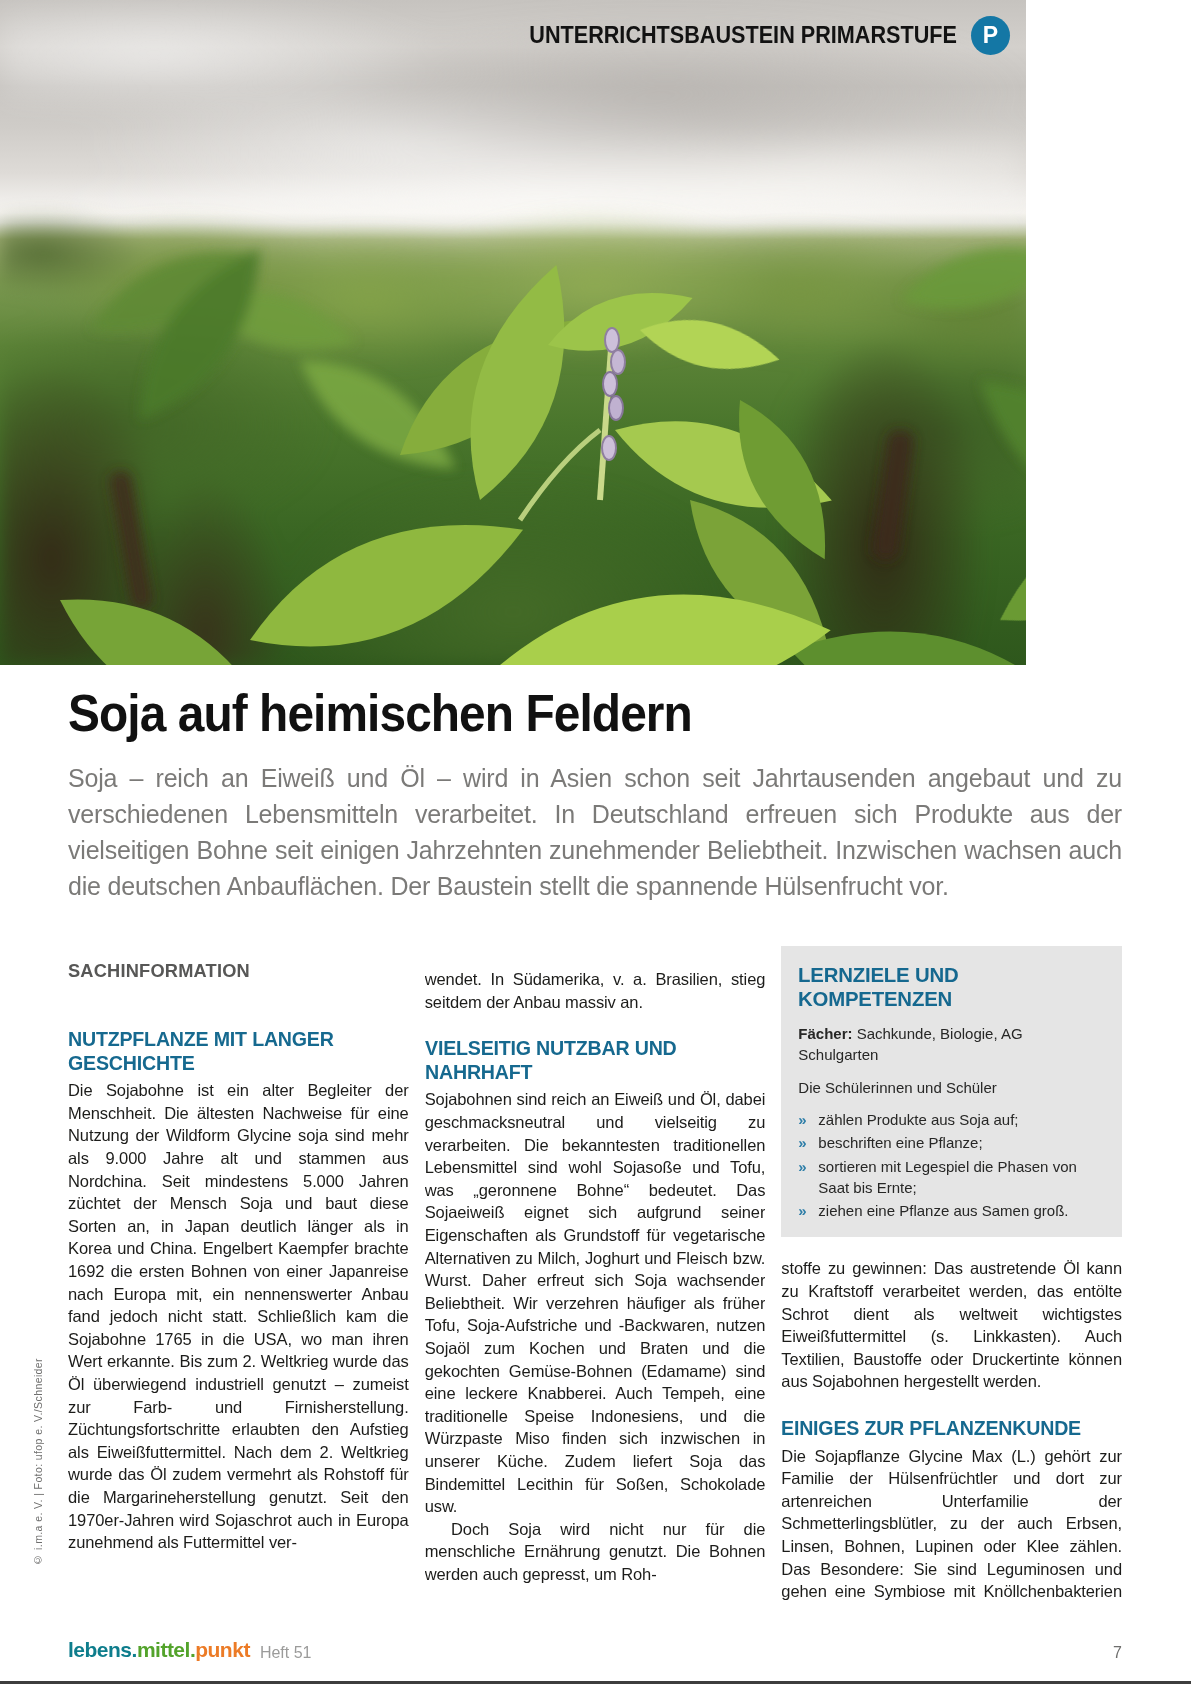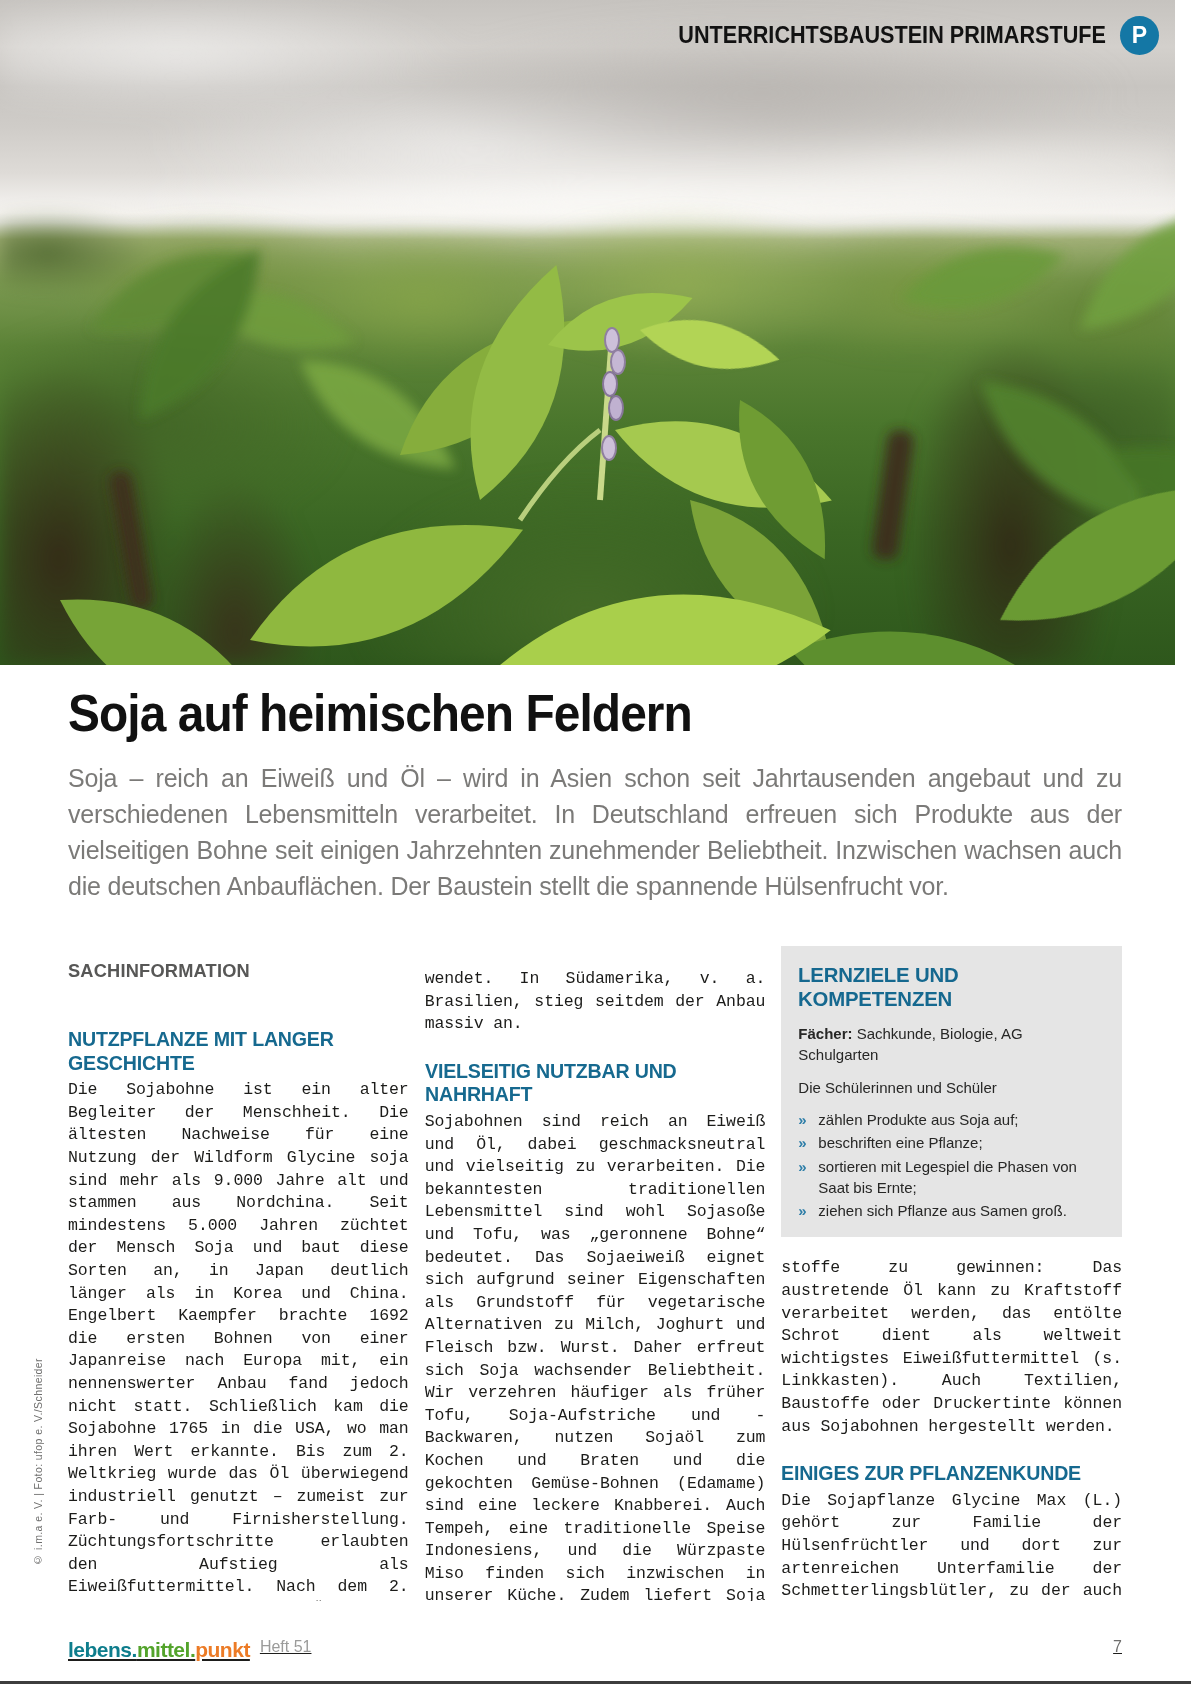--- a/index.html
+++ b/index.html
@@ -2,21 +2,21 @@
 <html lang="de"><head>
 <meta charset="utf-8">
 <style>
   html,body{margin:0;padding:0;background:#e9e9e9;}
   .page{
     position:relative;width:1191px;height:1684px;margin:0 auto;
     background:#ffffff;overflow:hidden;
     font-family:"Liberation Sans",sans-serif;color:#1d1d1b;
   }
   
-  .hero{position:absolute;top:0;left:0;width:1175px;height:665px;overflow:hidden;}
+  .hero{position:absolute;top:0;left:0;width:1026px;height:665px;overflow:hidden;}
   .sky{position:absolute;inset:0;
     background:linear-gradient(180deg,#c6c3bf 0%,#d3d0cc 7%,#c8c5c1 13%,#cfccc8 19%,#dedbd7 26%,#efedea 30%,#f4f2ee 32%,#e3e3da 33.5%,#9fae74 36%,#7d9a52 42%,#5d8438 52%,#4a762c 64%,#3a6623 80%,#2e571c 100%);}
   .clouds{position:absolute;inset:0;filter:blur(14px);
     background-image:
       radial-gradient(ellipse 420px 90px at 15% 8%, rgba(255,255,255,.55), transparent 70%),
       radial-gradient(ellipse 520px 110px at 65% 14%, rgba(176,172,168,.6), transparent 70%),
       radial-gradient(ellipse 480px 100px at 40% 22%, rgba(255,255,255,.5), transparent 70%),
       radial-gradient(ellipse 600px 80px at 80% 27%, rgba(250,249,246,.65), transparent 70%),
       radial-gradient(ellipse 700px 60px at 50% 31%, rgba(252,251,248,.8), transparent 70%);}
   .fieldtex{position:absolute;inset:0;filter:blur(9px);
@@ -44,35 +44,35 @@
   h1.titel{margin:22px 0 0 0;font-size:52px;line-height:1.02;color:#111;font-weight:700;}
   h1.titel .squeeze{display:inline-block;transform:scaleX(.92);transform-origin:left center;white-space:nowrap;letter-spacing:-1px;}
   .intro{margin:20px 0 0 0;font-size:25px;line-height:36px;color:#7b7a78;text-align:justify;letter-spacing:-.2px;}
   .cols{display:grid;grid-template-columns:repeat(3,1fr);column-gap:16px;margin-top:42px;height:655px;}
   .col{overflow:hidden;}
   .sektion{font-size:19px;font-weight:700;color:#575756;letter-spacing:.2px;margin:14px 0 0 0;transform:scaleX(.96);transform-origin:left center;}
   .bhead{font-size:20px;font-weight:700;color:#16698f;line-height:1.18;letter-spacing:-.2px;margin:0 0 4px 0;transform:scaleX(.98);transform-origin:left center;}
   .col1 .bhead{margin-top:46px;}
   .col2 .bhead{margin-top:24px;}
   .col3 .bhead{margin-top:24px;}
-  .body{font-family:Liberation Mono, monospace;font-size:16.5px;line-height:22.6px;text-align:justify;margin:0;color:#1c1c1a;letter-spacing:-.1px;}
+  .body{font-family:Liberation Sans, sans-serif;font-size:16.5px;line-height:22.6px;text-align:justify;margin:0;color:#1c1c1a;letter-spacing:-.1px;}
   .col2 .fortsetzung{margin-top:22px;}
   .indent{text-indent:1.6em;}
   
   .infobox{background:#e5e5e5;padding:15px 17px 14px 17px;}
   .infobox-title{font-size:21px;font-weight:700;color:#15688f;letter-spacing:-.2px;margin:2px 0 12px 0;transform:scaleX(.97);transform-origin:left center;}
   .infobox p{font-size:15px;line-height:1.42;margin:0 0 11px 0;color:#27272б;color:#272726;}
   .infobox b{font-weight:700;}
   .bullets{list-style:none;margin:0;padding:0;}
   .bullets li{display:flex;font-size:15px;line-height:1.42;color:#272726;margin:0 0 2px 0;}
   .bullets .mark{color:#2e7ea8;font-weight:700;width:20px;flex:0 0 20px;}
   
   .credit{position:absolute;left:32px;bottom:118px;writing-mode:vertical-rl;transform:rotate(180deg);
     font-size:10.5px;color:#6e6e6d;letter-spacing:.4px;white-space:nowrap;}
-  .footer{position:absolute;left:68px;right:69px;bottom:22px;display:flex;align-items:flex-start;text-decoration:underline;}
+  .footer{position:absolute;left:68px;right:69px;bottom:22px;display:flex;align-items:flex-end;}
   .logo{font-weight:700;font-size:21px;letter-spacing:-.5px;}
   .logo .p1{color:#0e7d8c;}
   .logo .p2{color:#53a32b;}
   .logo .p3{color:#ec7b26;}
   .issue{color:#9b9b9a;font-size:16px;margin-left:10px;}
   .pagenum{margin-left:auto;color:#6e6e6d;font-size:16px;}
   .bottom-edge{position:absolute;left:0;right:0;bottom:0;height:3px;background:#3d3d3d;}
 </style>
 </head>
 <body>
@@ -168,21 +168,21 @@
             <li>
                 <span class="mark">»</span>
                 <span>beschriften eine Pflanze;</span>
               </li>
             <li>
                 <span class="mark">»</span>
                 <span>sortieren mit Legespiel die Phasen von Saat bis Ernte;</span>
               </li>
             <li>
                 <span class="mark">»</span>
-                <span>ziehen sich Pflanze aus Samen groß.</span>
+                <span>ziehen eine Pflanze aus Samen groß.</span>
               </li>
           </ul>
         </div>
         <p class="body" style="margin-top:20px;">stoffe zu gewinnen: Das austretende Öl kann zu Kraftstoff verarbeitet werden, das entölte Schrot dient als weltweit wichtigstes Eiweißfuttermittel (s. Linkkasten). Auch Textilien, Baustoffe oder Druckertinte können aus Sojabohnen hergestellt werden.</p>
         <h2 class="bhead">EINIGES ZUR PFLANZENKUNDE</h2>
         <p class="body">Die Sojapflanze Glycine Max (L.) gehört zur Familie der Hülsenfrüchtler und dort zur artenreichen Unterfamilie der Schmetterlingsblütler, zu der auch Erbsen, Linsen, Bohnen, Lupinen oder Klee zählen. Das Besondere: Sie sind Leguminosen und gehen eine Symbiose mit Knöllchenbakterien (s. Heft 18) an</p>
       </div>
 
     </div>
   </div>

